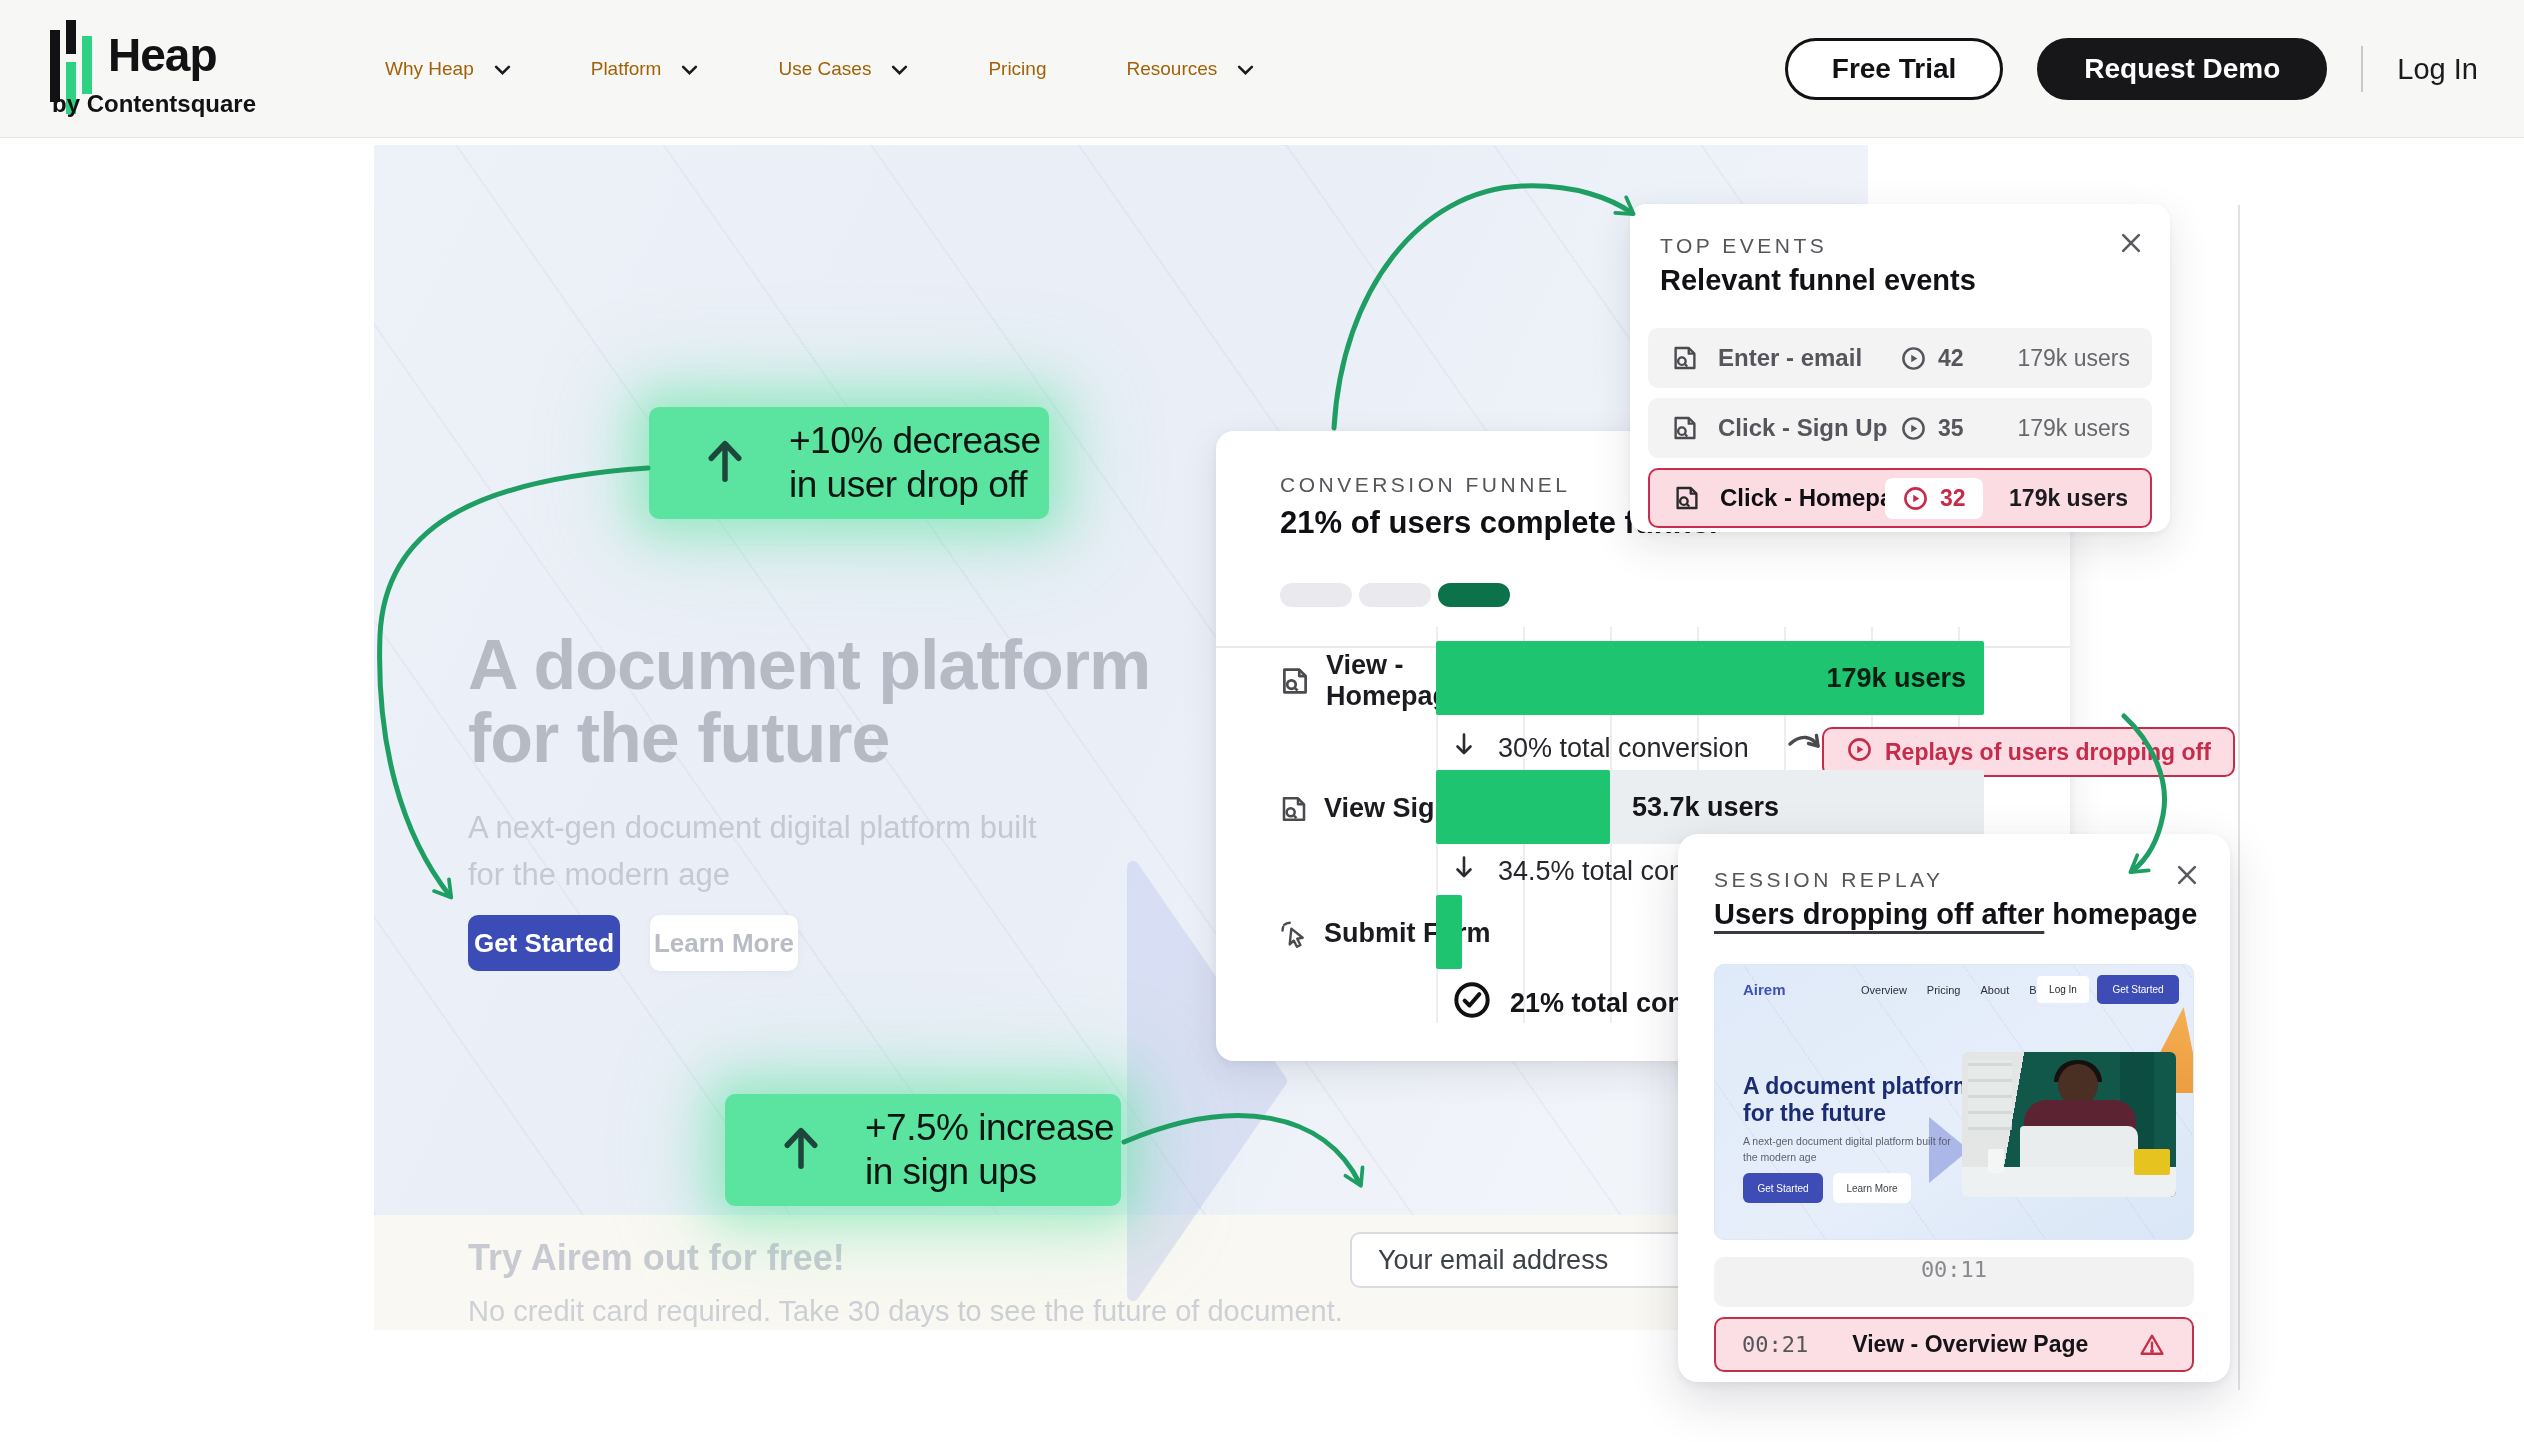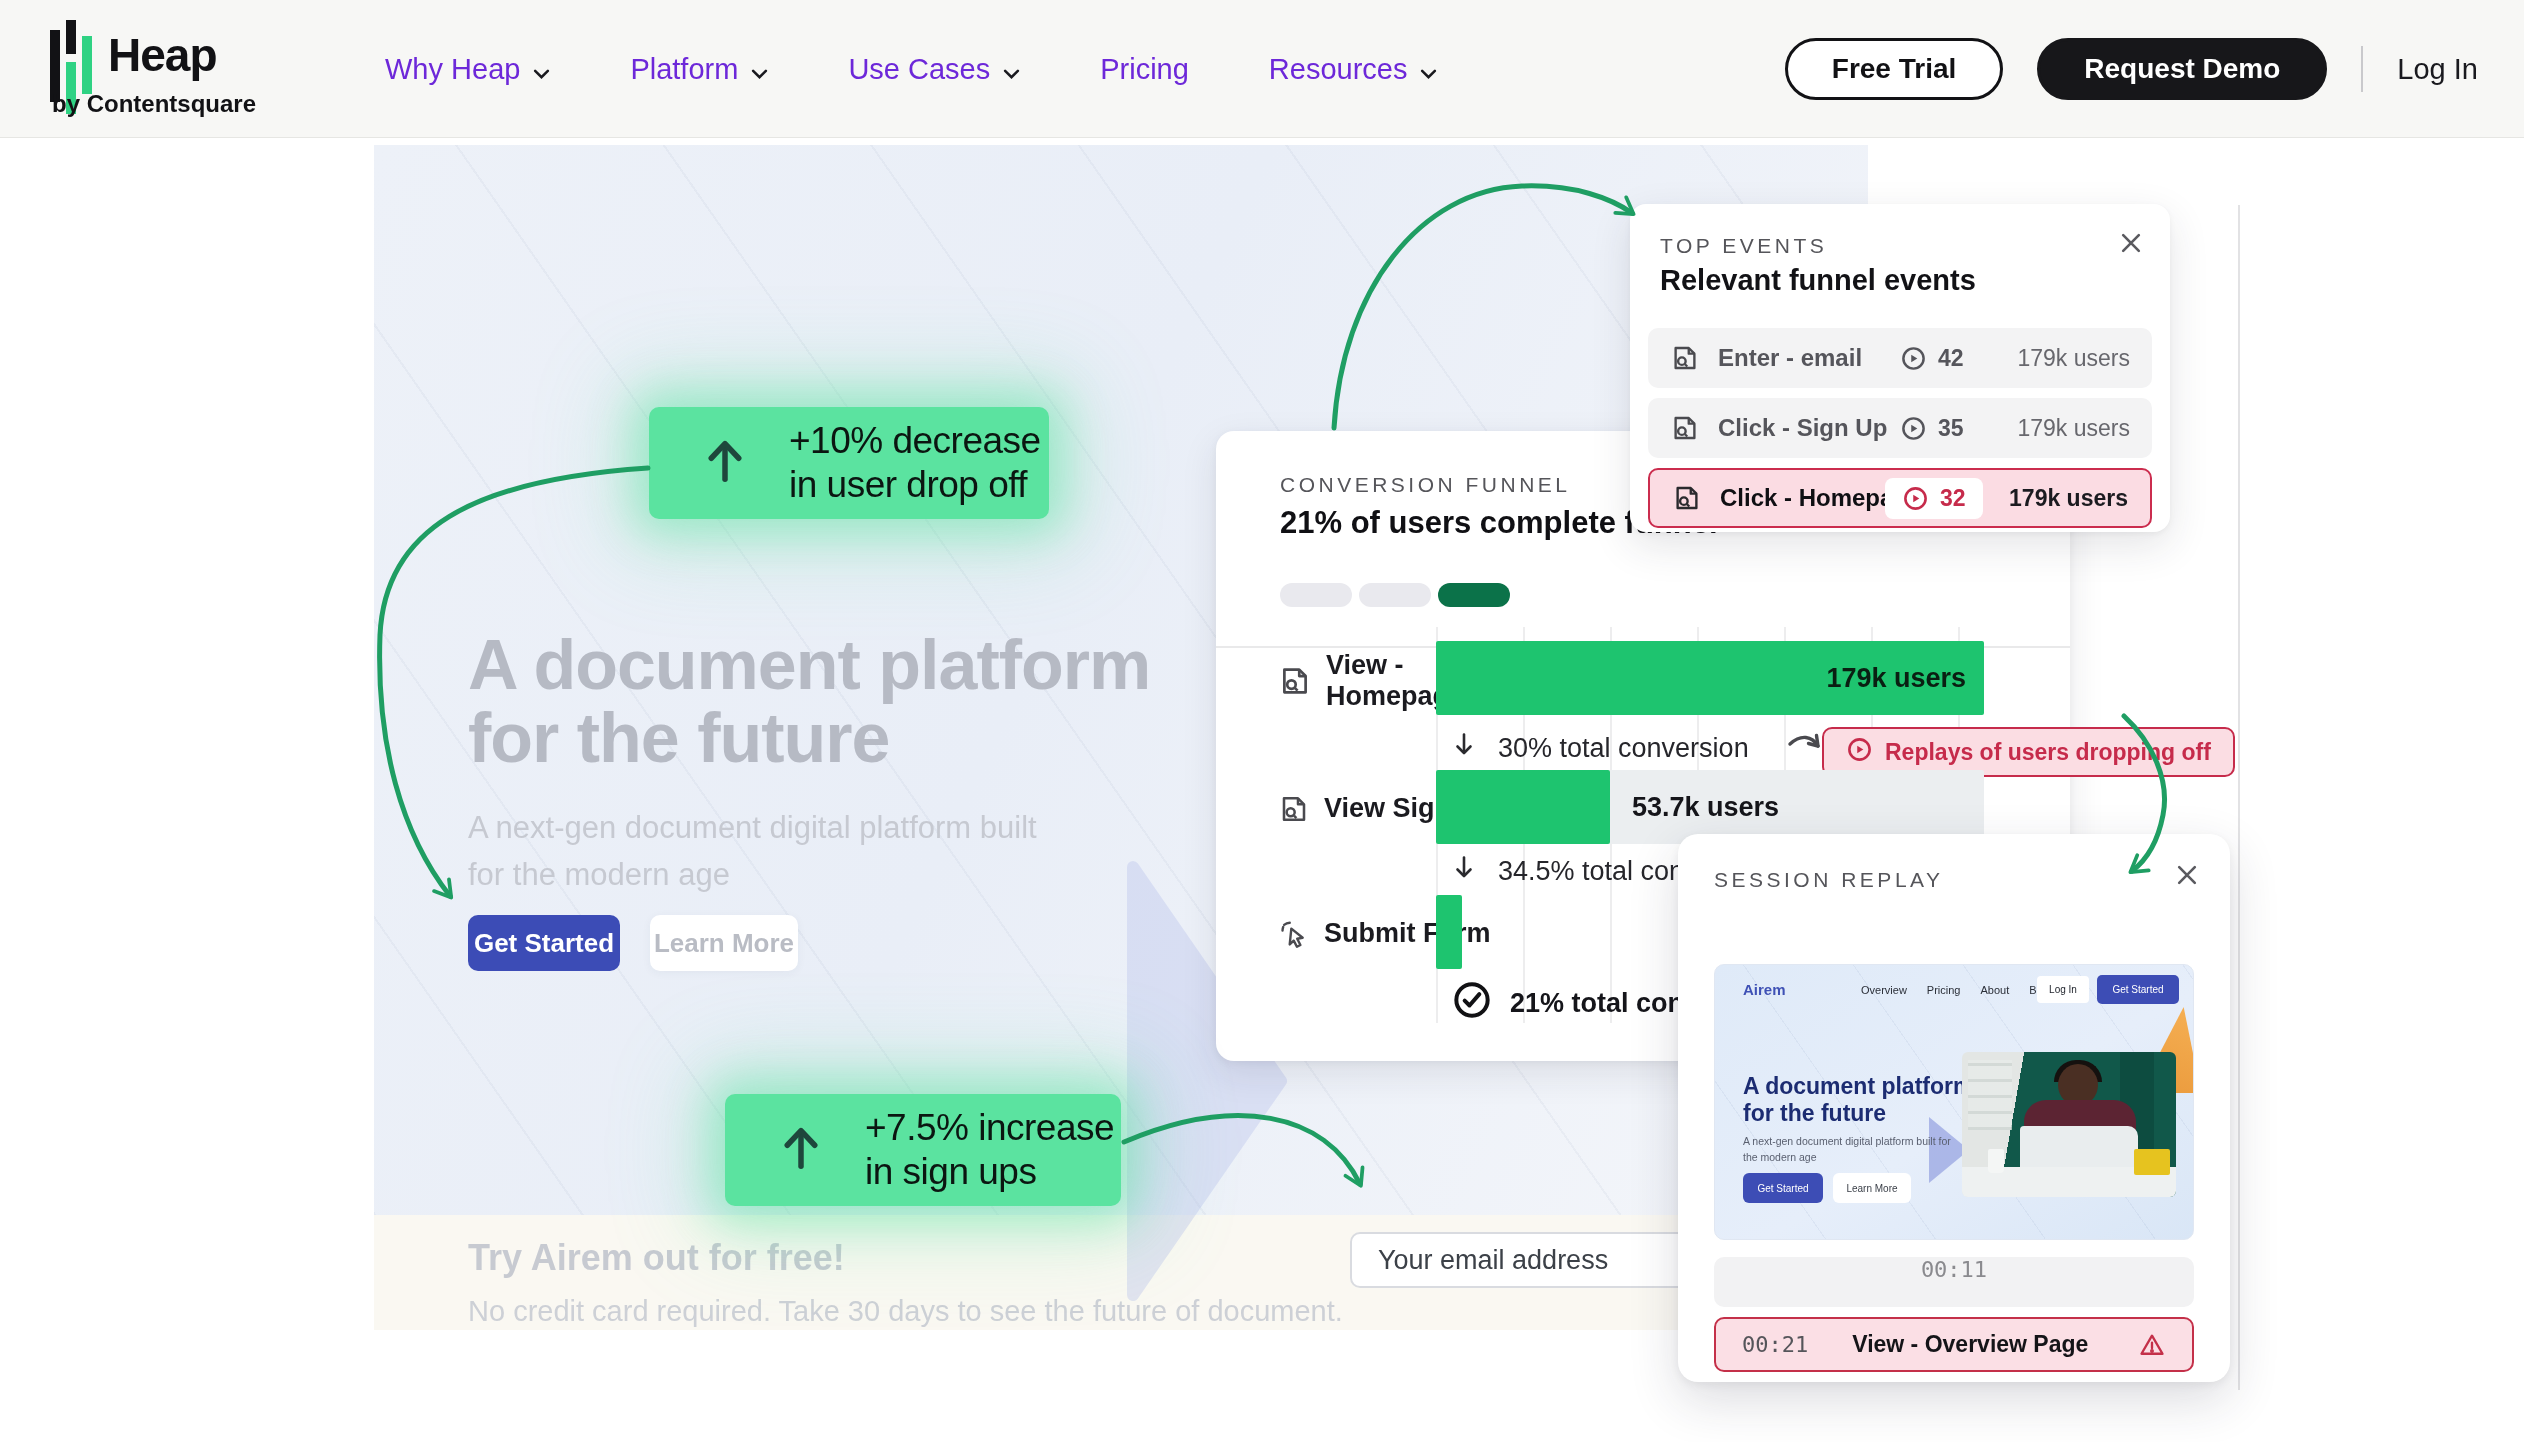--- a/index.html
+++ b/index.html
@@ -12,21 +12,21 @@
   .logo { position:absolute; left:46px; top:18px; width:320px; height:104px; }
   .logo-bars { position:absolute; left:4px; top:2px; width:46px; height:96px; }
   .logo-bars .b1 { position:absolute; left:0;  top:10px; width:10px; height:72px; background:#121215; }
   .logo-bars .b2a{ position:absolute; left:16px; top:0;   width:10px; height:34px; background:#121215; }
   .logo-bars .b2b{ position:absolute; left:16px; top:42px; width:10px; height:52px; background:#2fd283; }
   .logo-bars .b3 { position:absolute; left:32px; top:16px; width:10px; height:58px; background:#2fd283; }
   .logo-word { position:absolute; left:62px; top:10px; font-size:46px; font-weight:bold; color:#121215; letter-spacing:-1px; }
   .logo-byline { position:absolute; left:6px; top:72px; font-size:24px; font-weight:bold; color:#121215; }
 
   .nav { position:absolute; left:385px; top:0; height:138px; display:flex; align-items:center; gap:80px; }
-  .nav-item { display:flex; align-items:center; gap:13px; font-size:29px; font-weight:500; color:#6d28d9; cursor:pointer; }
+  .nav-item { display:flex; align-items:center; gap:20px; font-size:19px; font-weight:500; color:#a16207; cursor:pointer; }
   .chev { display:inline-block; }
 
   .header-actions { position:absolute; right:46px; top:0; height:138px; display:flex; align-items:center; gap:34px; }
   .btn-pill { height:62px; border-radius:32px; display:flex; align-items:center; padding:0 44px;
               font-size:28px; font-weight:600; cursor:pointer; }
   .btn-free { background:#ffffff; border:3.5px solid #121215; color:#121215; }
   .btn-demo { background:#17171a; color:#ffffff; border:3.5px solid #17171a; }
   .hdr-divider { width:2px; height:46px; background:#c9c9cc; }
   .login-link { font-size:29px; color:#1a1a1f; cursor:pointer; }
 
@@ -461,20 +461,23 @@
     </div>
   </section>
 
   <section class="session-card">
     <div class="card-label">SESSION REPLAY</div>
     <span class="card-close">
       <svg width="26" height="26" viewBox="0 0 20 20" stroke="#5a5a5f" stroke-width="2" stroke-linecap="round">
           <path d="M4 4 L16 16 M16 4 L4 16"></path>
         </svg>
     </span>
+    <div class="session-title">
+      <span class="u">Users dropping off after</span><span> homepage</span>
+    </div>
 
     <div class="mini-site">
       <div class="ms-logo">Airem</div>
       <div class="ms-nav">
         <span>Overview</span>
         <span>Pricing</span>
         <span>About</span>
         <span>Blog</span>
       </div>
       <div class="ms-login">Log In</div>

